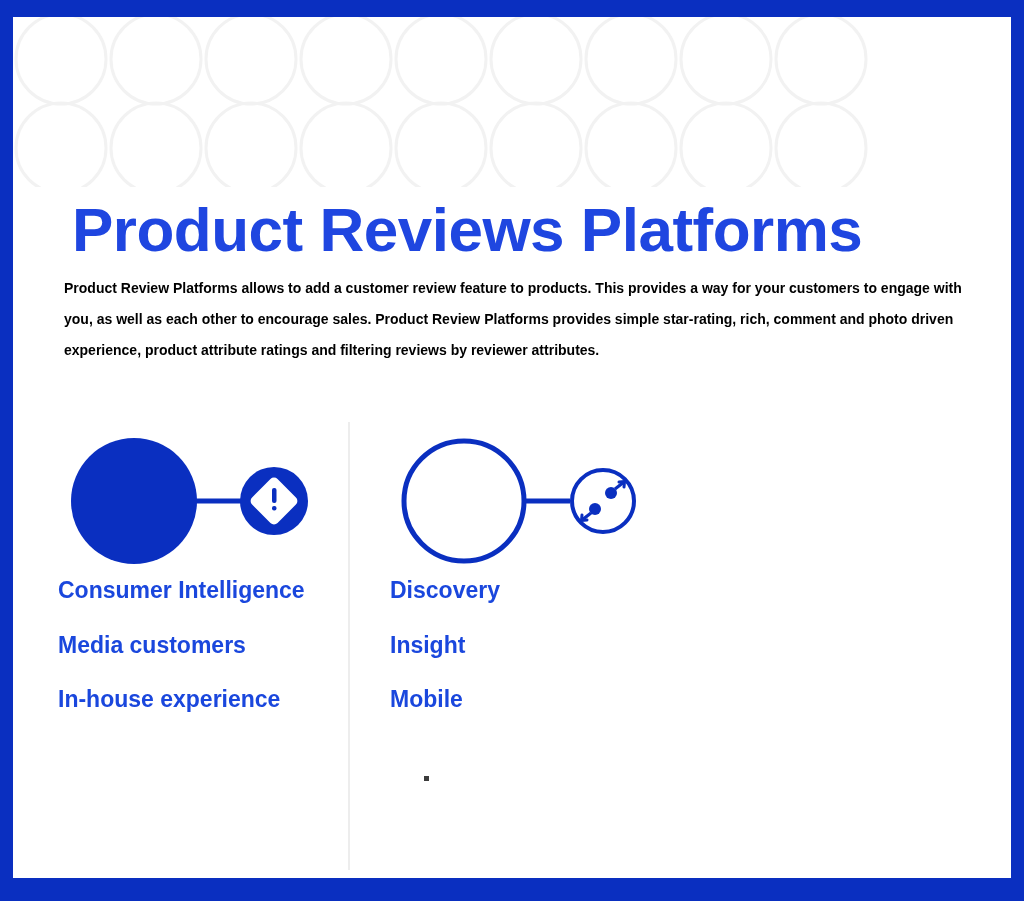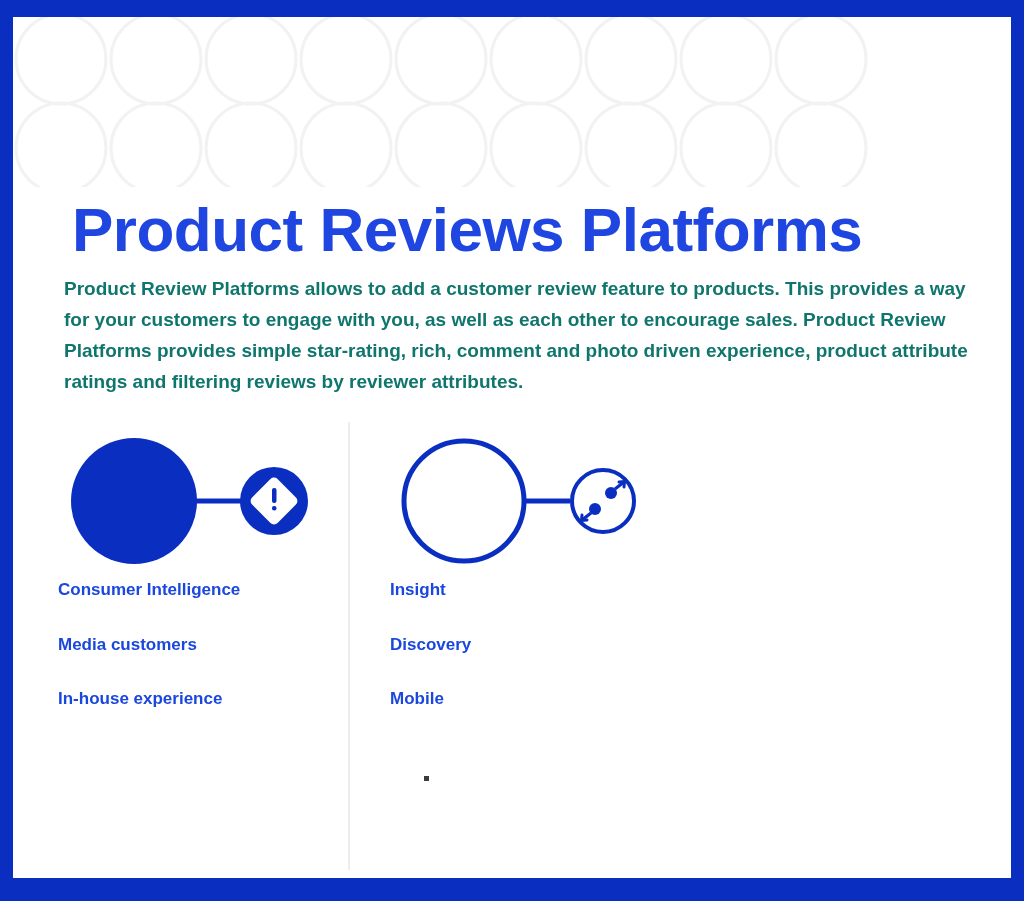--- a/index.html
+++ b/index.html
@@ -56,24 +56,24 @@
     color: #1f46e0;
     white-space: nowrap;
   }
 
   
   .body-text {
     position: absolute;
     left: 51px;
     top: 256px;
     width: 920px;
-    font-size: 19px;
+    font-size: 14px;
     line-height: 31px;
     font-weight: bold;
-    color: #0f766e;
+    color: #000000;
   }
 
   
   .divider {
     position: absolute;
     left: 335px;
     top: 405px;
     width: 2px;
     height: 448px;
     background: #ededed;
@@ -93,21 +93,21 @@
   
   .feature-list {
     position: absolute;
     top: 560px;
     width: 300px;
   }
   .feature-list.left  { left: 45px; }
   .feature-list.right { left: 377px; }
 
   .feature-item {
-    font-size: 17px;
+    font-size: 23px;
     font-weight: bold;
     color: #1a47dd;
     height: 54.5px;
     line-height: 26px;
     white-space: nowrap;
   }
 
   .bullet-dot {
     position: absolute;
     left: 411px;
@@ -189,21 +189,21 @@
       </svg>
     </div>
 
     <div class="feature-list left">
       <div class="feature-item">Consumer Intelligence</div>
       <div class="feature-item">Media customers</div>
       <div class="feature-item">In-house experience</div>
     </div>
 
     <div class="feature-list right">
+      <div class="feature-item">Discovery</div>
       <div class="feature-item">Insight</div>
-      <div class="feature-item">Discovery</div>
       <div class="feature-item">Mobile</div>
     </div>
 
     <div class="bullet-dot"></div>
 
   </div>
 </div>
 
 </body></html>

